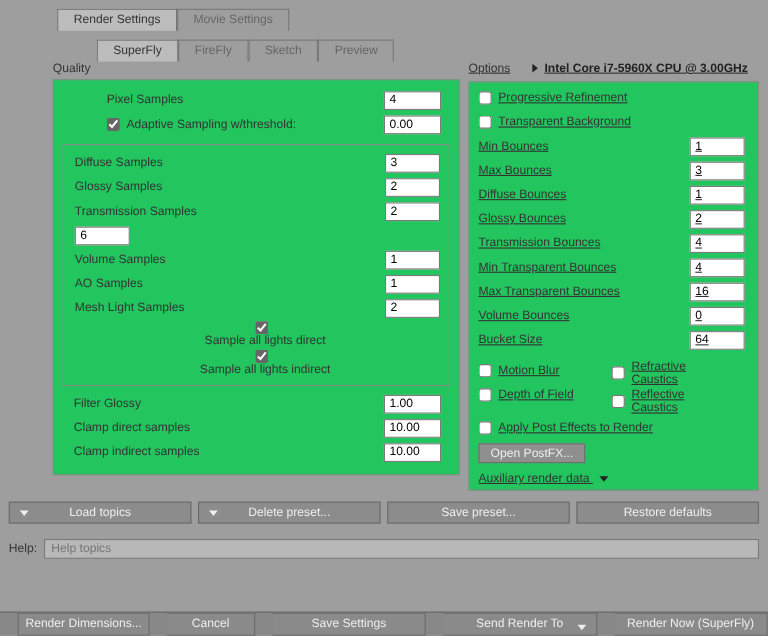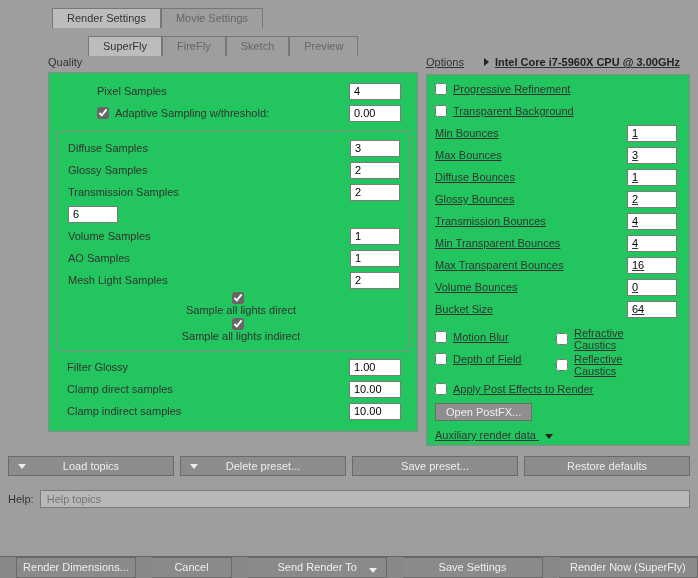--- a/index.html
+++ b/index.html
@@ -408,22 +408,22 @@
 </div>
 
 <div class="footer">
   <div class="footer-btn narrow">
       <span>Render Dimensions...</span>
     </div>
   <div class="footer-btn narrow2">
       <span>Cancel</span>
     </div>
   <div class="footer-btn">
+      <span>Save Settings</span>
+    </div>
+  <div class="footer-btn">
       <span>Send Render To</span>
       <span class="tri-down-w"></span>
     </div>
   <div class="footer-btn">
-      <span>Save Settings</span>
-    </div>
-  <div class="footer-btn">
       <span>Render Now (SuperFly)</span>
     </div>
 </div>
 
 </body></html>

